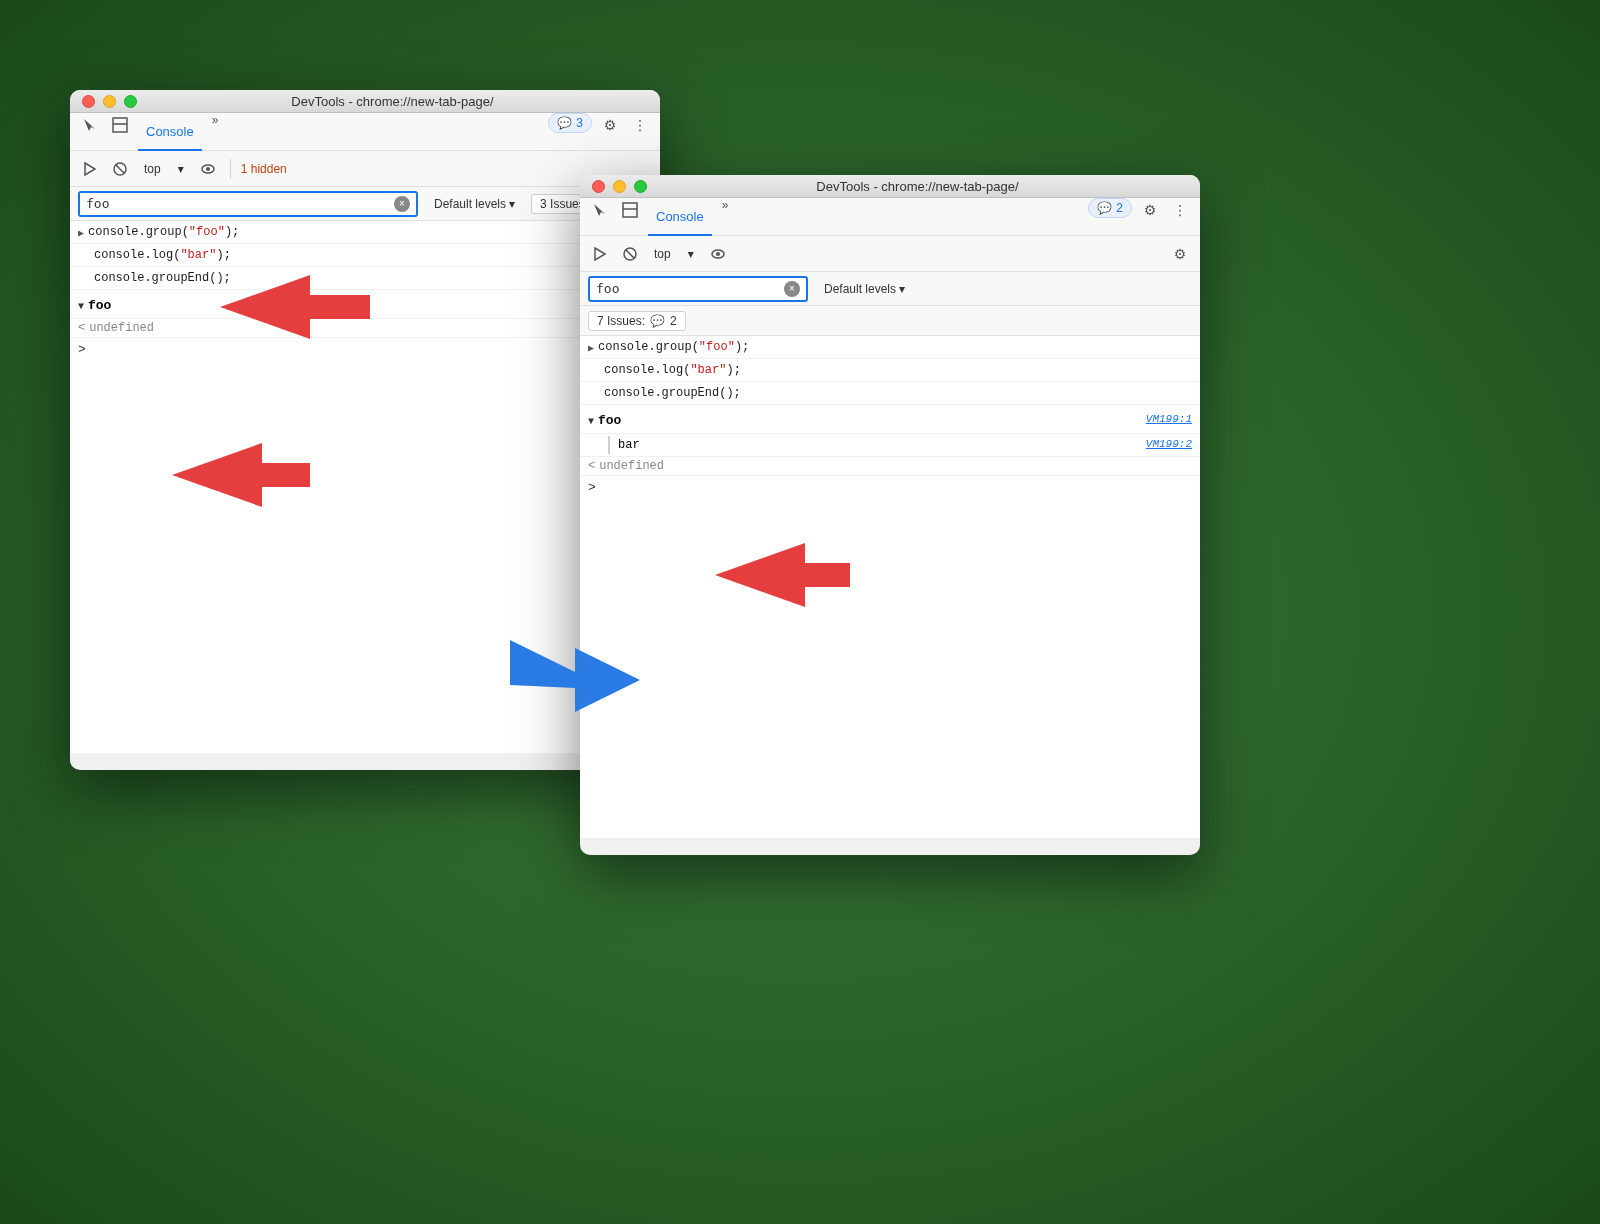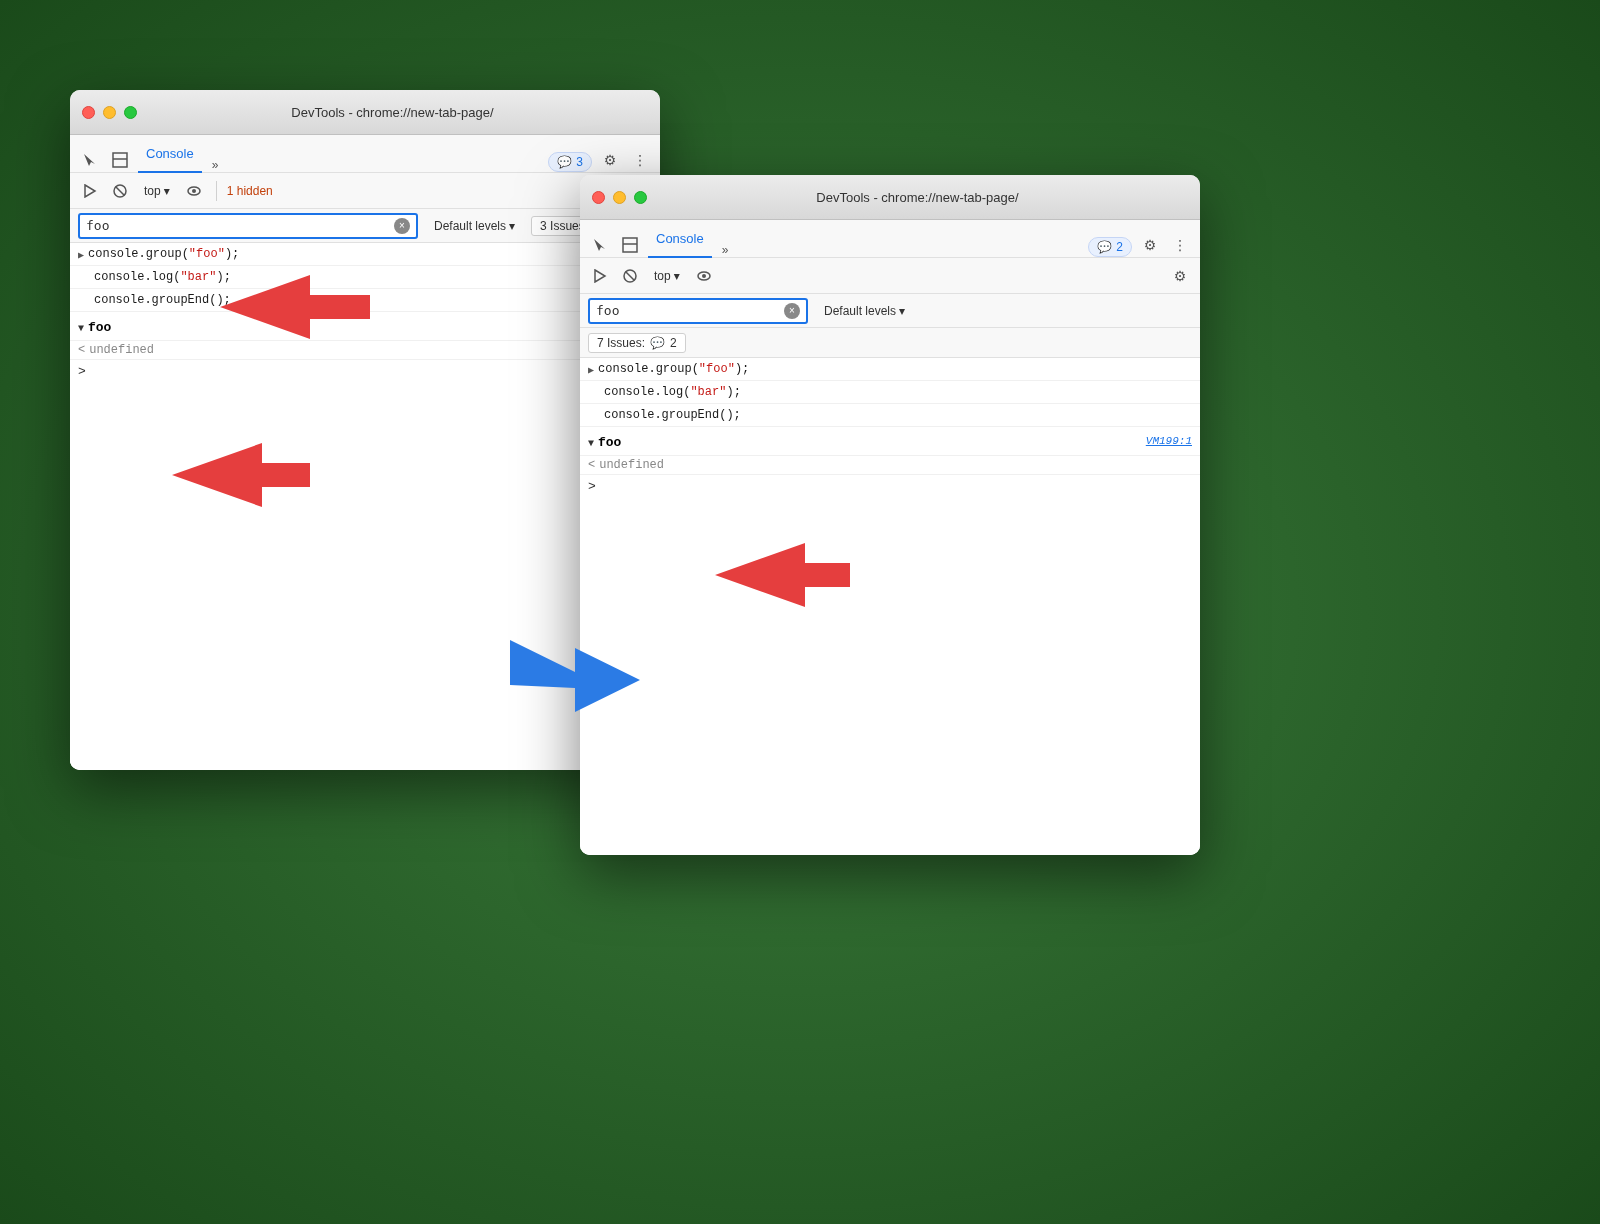--- a/index.html
+++ b/index.html
@@ -31,21 +31,21 @@
     .window-right {
       left: 580px;
       top: 175px;
       width: 620px;
       height: 680px;
     }
 
     
     .title-bar {
       background: linear-gradient(to bottom, #ececec, #d8d8d8);
-      height: 45px;
+      height: 23px;
       display: flex;
       align-items: center;
       padding: 0 12px;
       border-bottom: 1px solid #c0c0c0;
       user-select: none;
     }
 
     .traffic-lights {
       display: flex;
       gap: 8px;
@@ -74,21 +74,21 @@
     .devtools-body {
       background: #ffffff;
       height: calc(100% - 40px);
       display: flex;
       flex-direction: column;
     }
 
     
     .toolbar-row1 {
       display: flex;
-      align-items: flex-end;
+      align-items: flex-start;
       height: 38px;
       border-bottom: 1px solid #e0e0e0;
       background: #f8f8f8;
       padding: 0 8px;
       gap: 6px;
     }
 
     .toolbar-icon {
       width: 24px;
       height: 24px;
@@ -141,21 +141,21 @@
       height: 36px;
       border-bottom: 1px solid #e0e0e0;
       background: #f8f8f8;
       padding: 0 8px;
       gap: 6px;
     }
 
     .top-dropdown {
       display: flex;
       align-items: center;
-      gap: 3px;
+      gap: 17px;
       font-size: 12px;
       color: #333;
       cursor: pointer;
       padding: 3px 6px;
       border-radius: 3px;
     }
 
     .divider-v {
       width: 1px;
       height: 20px;
@@ -531,20 +531,26 @@
       <div class="console-line" style="padding-left:24px;">
         <span class="code-black">console.groupEnd();</span>
       </div>
 
       <div class="console-line" style="margin-top:4px;">
         <span class="triangle-down">▼</span>
         <span class="foo-label">foo</span>
         <div class="vm-link">VM199:1</div>
       </div>
 
+      <div class="console-line" style="padding-left:28px;">
+        <span style="border-left:2px solid #d0d0d0; padding-left:8px;">
+          <span>bar</span>
+        </span>
+        <div class="vm-link">VM199:2</div>
+      </div>
 
       <div class="undefined-line">
         <span class="lt-symbol">&lt;</span>
         <span>undefined</span>
       </div>
 
       <div class="prompt-line">
         <span class="prompt-symbol">&gt;</span>
       </div>
     </div>

